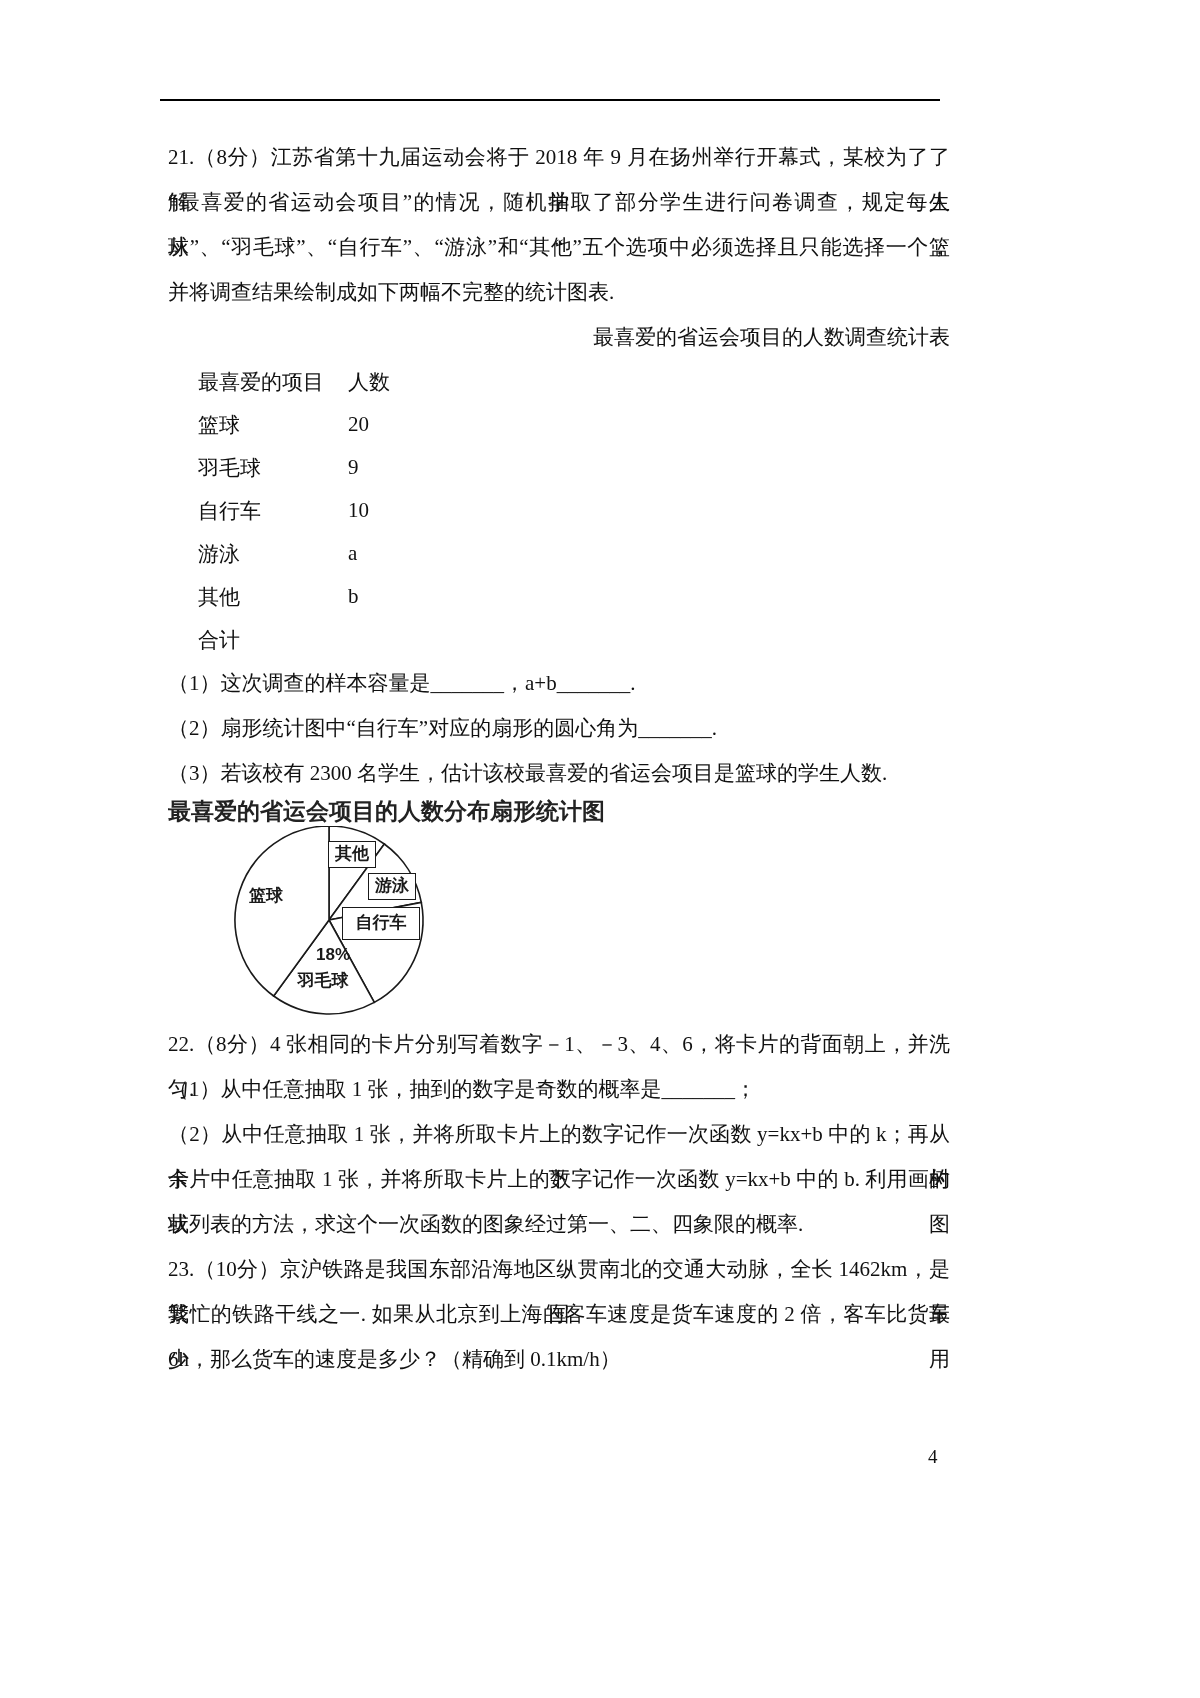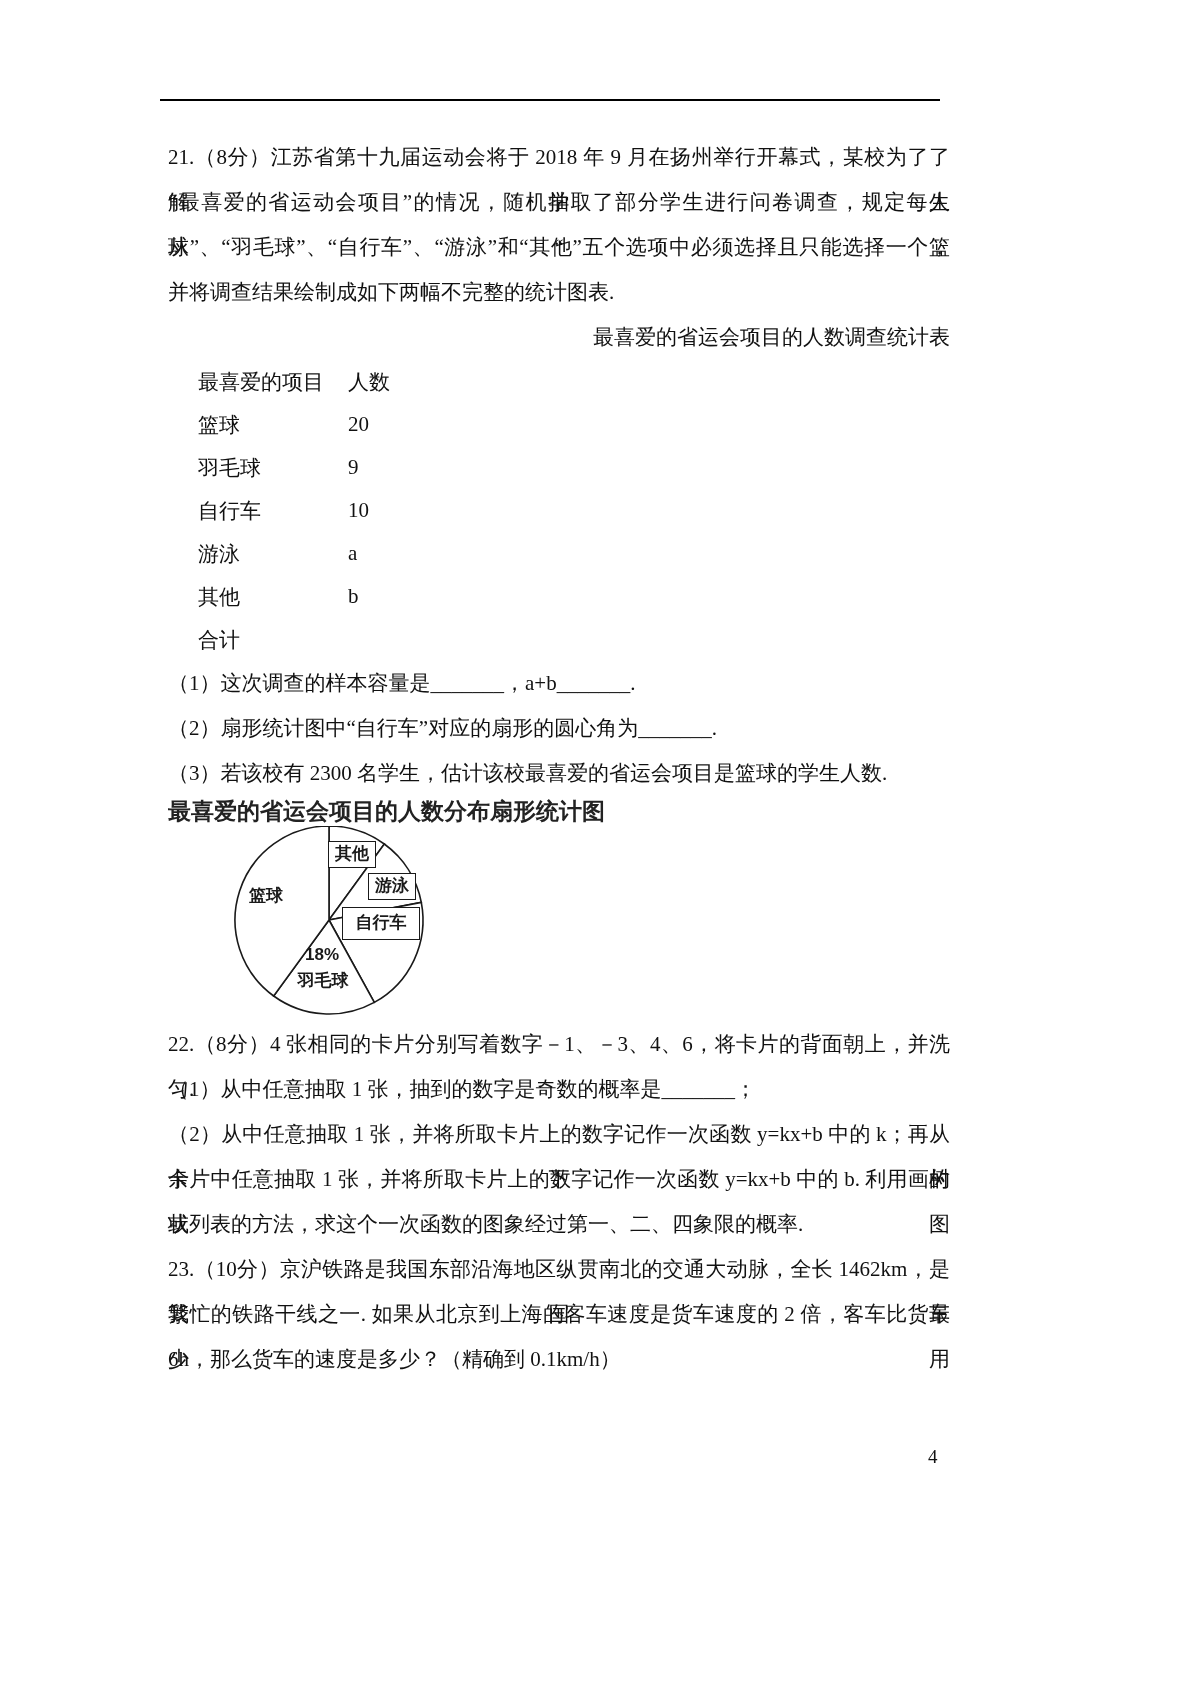--- a/index.html
+++ b/index.html
@@ -100,21 +100,21 @@
       <svg id="pie-svg" width="480" height="196" viewBox="0 0 480 196">
           <path d="M161,94 L161.0,0.0 A94,94 0 0 1 216.3,18.0 Z" class="slice"></path>
           <path d="M161,94 L216.3,18.0 A94,94 0 0 1 253.3,76.4 Z" class="slice"></path>
           <path d="M161,94 L253.3,76.4 A94,94 0 0 1 206.3,176.4 Z" class="slice"></path>
           <path d="M161,94 L206.3,176.4 A94,94 0 0 1 105.7,170.0 Z" class="slice"></path>
           <path d="M161,94 L105.7,170.0 A94,94 0 0 1 161.0,0.0 Z" class="slice"></path>
         </svg>
       <div class="pie-label box" style="left:160px; top:15px; width:48px; height:27px; line-height:24px;">其他</div>
       <div class="pie-label box" style="left:200px; top:47px; width:48px; height:27px; line-height:24px;">游泳</div>
       <div class="pie-label box" style="left:174px; top:81px; width:78px; height:33px; line-height:30px;">自行车</div>
-      <div class="pie-label free" style="left:154px; top:129px;">18%</div>
+      <div class="pie-label free" style="left:165px; top:129px;">18%</div>
       <div class="pie-label free" style="left:155px; top:154px;">羽毛球</div>
       <div class="pie-label free" style="left:98px; top:69px;">篮球</div>
     </div>
 
     <div class="q-block">
       <div class="line">22.（8分）4 张相同的卡片分别写着数字－1、－3、4、6，将卡片的背面朝上，并洗匀.</div>
       <div class="line">（1）从中任意抽取 1 张，抽到的数字是奇数的概率是_______；</div>
       <div class="line j">（2）从中任意抽取 1 张，并将所取卡片上的数字记作一次函数 y=kx+b 中的 k；再从余下的</div>
       <div class="line j">卡片中任意抽取 1 张，并将所取卡片上的数字记作一次函数 y=kx+b 中的 b. 利用画树状图</div>
       <div class="line">或列表的方法，求这个一次函数的图象经过第一、二、四象限的概率.</div>

